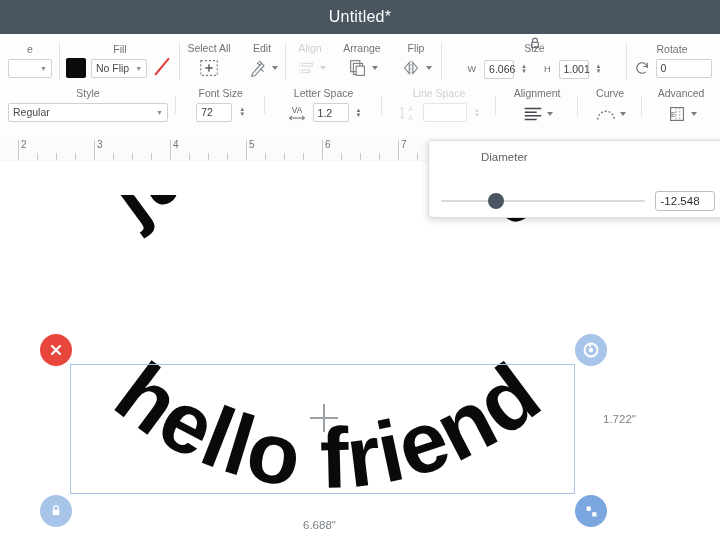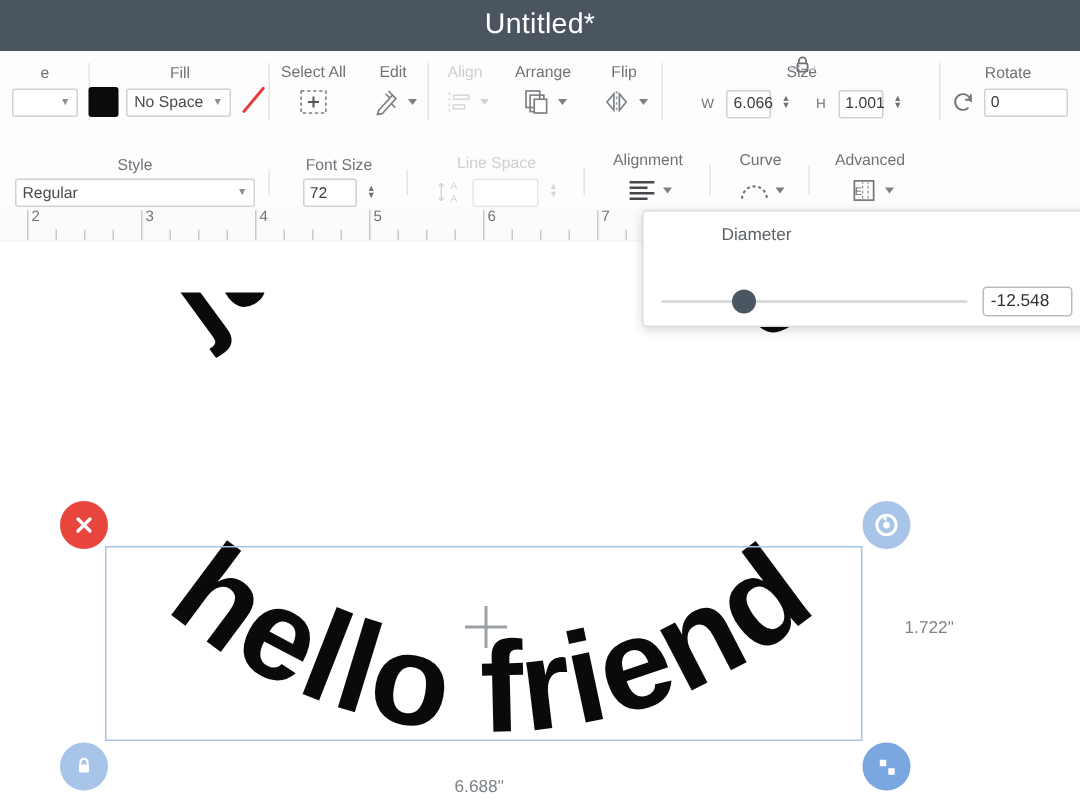--- a/index.html
+++ b/index.html
@@ -9,32 +9,32 @@
     background:#ffffff; color:#4a4a4a;
     -webkit-font-smoothing:antialiased;
   }
   #app { position:relative; width:720px; height:540px; overflow:hidden; background:#fff; }
 
   
   .titlebar{
     position:absolute; left:0; top:0; width:720px; height:34px;
     background:#4a5560; display:flex; align-items:center; justify-content:center;
   }
-  .titlebar .title{ color:#ffffff; font-size:19px; letter-spacing:.2px; }
+  .titlebar .title{ color:#ffffff; font-size:16px; letter-spacing:.2px; }
 
   
   .toolbar1{
     position:absolute; left:0; top:34px; width:720px; height:54px;
     background:#fdfdfd; border-bottom:1px solid #e6e6e6;
     display:flex; align-items:stretch;
   }
   .toolbar2{
     position:absolute; left:0; top:88px; width:720px; height:50px;
     background:#fdfdfd; border-bottom:1px solid #e3e3e3;
-    display:flex; align-items:flex-end;
+    display:flex; align-items:flex-start;
   }
   .grp{
     display:flex; flex-direction:column; align-items:center; justify-content:center;
     padding:0 8px; position:relative; box-sizing:border-box;
   }
   .grp.sep:after{
     content:""; position:absolute; right:0; top:8px; bottom:8px; width:1px; background:#e4e4e4;
   }
   .glabel{ font-size:10.5px; color:#6e7378; margin-bottom:4px; line-height:1; white-space:nowrap; }
   .glabel.dim{ color:#cdd0d3; }
@@ -159,21 +159,21 @@
           <span class="caret">▼</span>
         </div>
       </div>
     </div>
 
     <div class="grp sep" style="width:120px">
       <div class="glabel">Fill</div>
       <div class="grow">
         <div class="swatch"></div>
         <div class="sel" style="min-width:52px">
-          <span class="cap">No Space</span>
+          <span class="cap">No Flip</span>
           <span class="caret">▼</span>
         </div>
         <span class="noline"></span>
       </div>
     </div>
 
     <div class="grp" style="width:58px">
       <div class="glabel">Select All</div>
       <div class="ibtn">
         <svg class="icn" viewBox="0 0 24 24">
@@ -290,20 +290,36 @@
         <div class="numbox fs">
           <span>72</span>
         </div>
         <span class="spin">
             <span>▲</span>
             <span>▼</span>
           </span>
       </div>
     </div>
 
+    <div class="grp sep" style="width:120px">
+      <div class="glabel">Letter Space</div>
+      <div class="grow">
+        <svg width="22" height="20" viewBox="0 0 24 24">
+          <text x="12" y="12" font-size="10" text-anchor="middle" fill="#55595d" font-family="Liberation Sans, sans-serif">VA</text>
+          <path d="M3 18h18M3 18l3-2.5M3 18l3 2.5M21 18l-3-2.5M21 18l-3 2.5" stroke="#55595d" stroke-width="1.1" fill="none"></path>
+        </svg>
+        <div class="numbox ls">
+          <span>1.2</span>
+        </div>
+        <span class="spin">
+            <span>▲</span>
+            <span>▼</span>
+          </span>
+      </div>
+    </div>
 
     <div class="grp sep" style="width:118px">
       <div class="glabel dim">Line Space</div>
       <div class="grow">
         <svg width="20" height="20" viewBox="0 0 24 24">
           <path d="M5 5v14M5 5l-2 2.5M5 5l2 2.5M5 19l-2-2.5M5 19l2-2.5" stroke="#d3d6d9" stroke-width="1.1" fill="none"></path>
           <text x="15" y="10" font-size="8" text-anchor="middle" fill="#d3d6d9" font-family="Liberation Sans, sans-serif">A</text>
           <text x="15" y="20" font-size="8" text-anchor="middle" fill="#d3d6d9" font-family="Liberation Sans, sans-serif">A</text>
         </svg>
         <div class="numbox dim">

